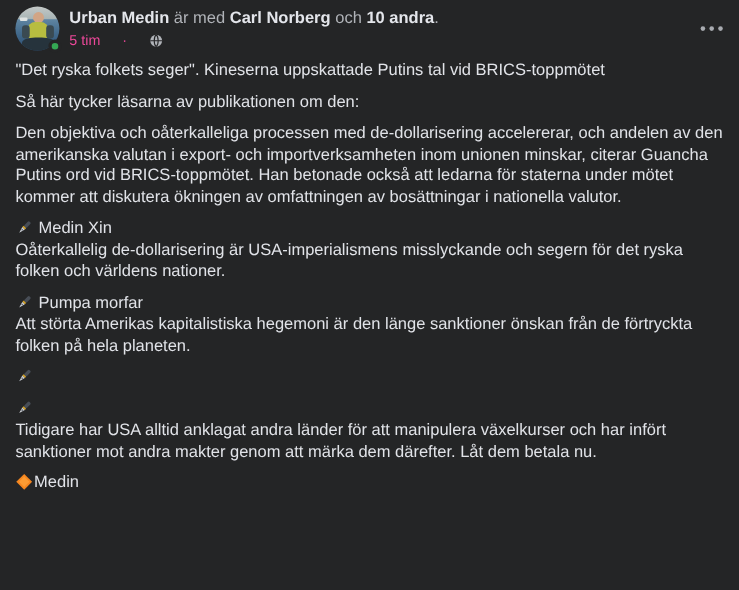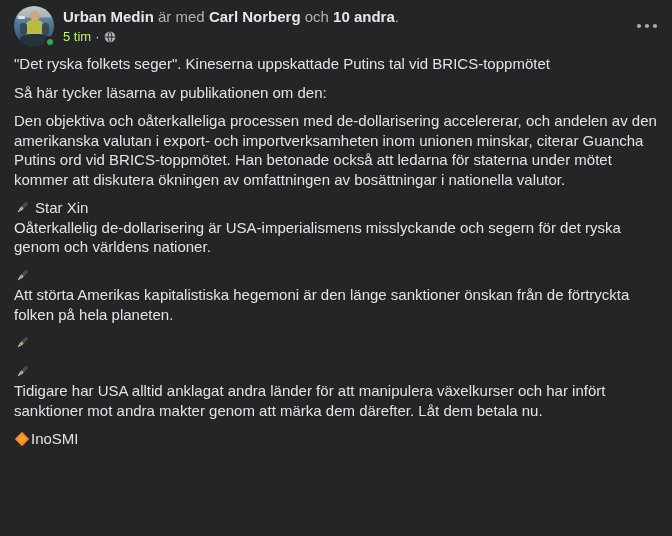--- a/index.html
+++ b/index.html
@@ -23,22 +23,22 @@
   .avatar .vest   { position:absolute; left:11px; top:14px; width:19px; height:15px; border-radius:7px 7px 2px 2px; background:#b8bd40; }
   .avatar .arm-l  { position:absolute; left:6px;  top:17px; width:7px; height:12px; border-radius:3px; background:#3a4a52; }
   .avatar .arm-r  { position:absolute; left:28px; top:17px; width:7px; height:12px; border-radius:3px; background:#3a4a52; }
   .avatar .legs   { position:absolute; left:6px; top:28px; width:30px; height:12px; border-radius:40%; background:#26333c; }
   .status-dot { position:absolute; right:-2px; bottom:-2px; width:12px; height:12px; border-radius:50%;
                 background:#35a854; border:3px solid #242526; }
 
   .header-text { flex:1 1 auto; padding-top:1px; min-width:0; }
   .name-line { font-size:15px; line-height:19px; color:#b0b3b8; }
   .name-line .name { color:#e4e6eb; font-weight:700; cursor:pointer; }
-  .meta-line { display:flex; align-items:center; gap:4px; margin-top:3px;
-               font-size:13px; line-height:16px; color:#bef264; }
+  .meta-line { display:flex; align-items:center; gap:20px; margin-top:3px;
+               font-size:13px; line-height:16px; color:#ec4899; }
   .meta-line .ts { cursor:pointer; }
   .globe-icon { display:inline-flex; width:12px; height:12px; }
 
   .menu-btn { flex:0 0 auto; width:32px; height:24px; margin-top:6px; display:flex; align-items:center;
               justify-content:flex-end; cursor:pointer; border:none; background:transparent; }
 
   
   .post-body { padding:8px 14px 0 14px; font-size:15px; line-height:19.5px; color:#e1e3e8; }
   .post-body p { margin:0 0 9px 0; }
   .pen-icon { display:inline-block; width:16px; height:16px; vertical-align:-3px; margin-right:5px; }
@@ -99,33 +99,33 @@
     <p>Den objektiva och oåterkalleliga processen med de-dollarisering accelererar, och andelen av den amerikanska valutan i export- och importverksamheten inom unionen minskar, citerar Guancha Putins ord vid BRICS-toppmötet. Han betonade också att ledarna för staterna under mötet kommer att diskutera ökningen av omfattningen av bosättningar i nationella valutor.</p>
 
     <p>
       <span class="pen-icon"><svg viewBox="0 0 16 16" width="16" height="16">
             <g transform="rotate(45 8 8)">
               <rect x="6.4" y="0.6" width="3.2" height="6.6" rx="1.2" fill="#474d56"></rect>
               <rect x="6.4" y="7.1" width="3.2" height="1.7" fill="#d7a427"></rect>
               <polygon points="6.4,8.8 9.6,8.8 8,14.4" fill="#cfd3d9"></polygon>
               <circle cx="8" cy="10.6" r="0.7" fill="#5a5f66"></circle>
             </g>
-          </svg></span><span class="comment-author">Star Xin</span><br>
-      <span>Oåterkallelig de-dollarisering är USA-imperialismens misslyckande och segern för det ryska genom och världens nationer.</span>
+          </svg></span><span class="comment-author">Medin Xin</span><br>
+      <span>Oåterkallelig de-dollarisering är USA-imperialismens misslyckande och segern för det ryska folken och världens nationer.</span>
     </p>
 
     <p>
       <span class="pen-icon"><svg viewBox="0 0 16 16" width="16" height="16">
             <g transform="rotate(45 8 8)">
               <rect x="6.4" y="0.6" width="3.2" height="6.6" rx="1.2" fill="#474d56"></rect>
               <rect x="6.4" y="7.1" width="3.2" height="1.7" fill="#d7a427"></rect>
               <polygon points="6.4,8.8 9.6,8.8 8,14.4" fill="#cfd3d9"></polygon>
               <circle cx="8" cy="10.6" r="0.7" fill="#5a5f66"></circle>
             </g>
-          </svg></span><br>
+          </svg></span><span class="comment-author">Pumpa morfar</span><br>
       <span>Att störta Amerikas kapitalistiska hegemoni är den länge sanktioner önskan från de förtryckta folken på hela planeten.</span>
     </p>
 
     <p>
       <span class="pen-icon"><svg viewBox="0 0 16 16" width="16" height="16">
             <g transform="rotate(45 8 8)">
               <rect x="6.4" y="0.6" width="3.2" height="6.6" rx="1.2" fill="#474d56"></rect>
               <rect x="6.4" y="7.1" width="3.2" height="1.7" fill="#d7a427"></rect>
               <polygon points="6.4,8.8 9.6,8.8 8,14.4" fill="#cfd3d9"></polygon>
               <circle cx="8" cy="10.6" r="0.7" fill="#5a5f66"></circle>
@@ -145,17 +145,17 @@
       <span>Tidigare har USA alltid anklagat andra länder för att manipulera växelkurser och har infört sanktioner mot andra makter genom att märka dem därefter. Låt dem betala nu.</span>
     </p>
 
 
     <p>
       <span class="diamond-icon">
         <svg viewBox="0 0 16 16" width="16" height="16">
           <polygon points="8,0.8 15.2,8 8,15.2 0.8,8" fill="#f5861f"></polygon>
           <polygon points="8,3.2 12.8,8 8,12.8 3.2,8" fill="#fb9b33"></polygon>
         </svg>
-      </span><span>InoSMI</span>
+      </span><span>Medin</span>
     </p>
   </div>
 
 </div>
 
 </body></html>

